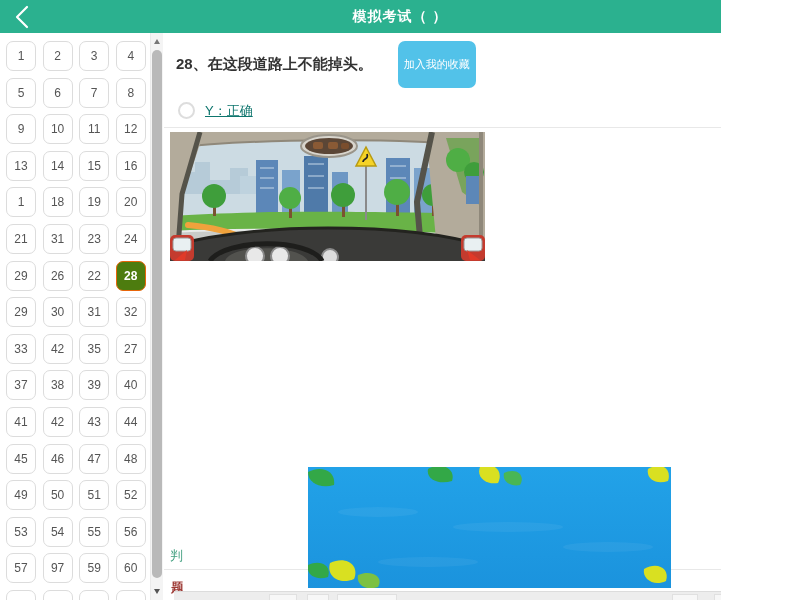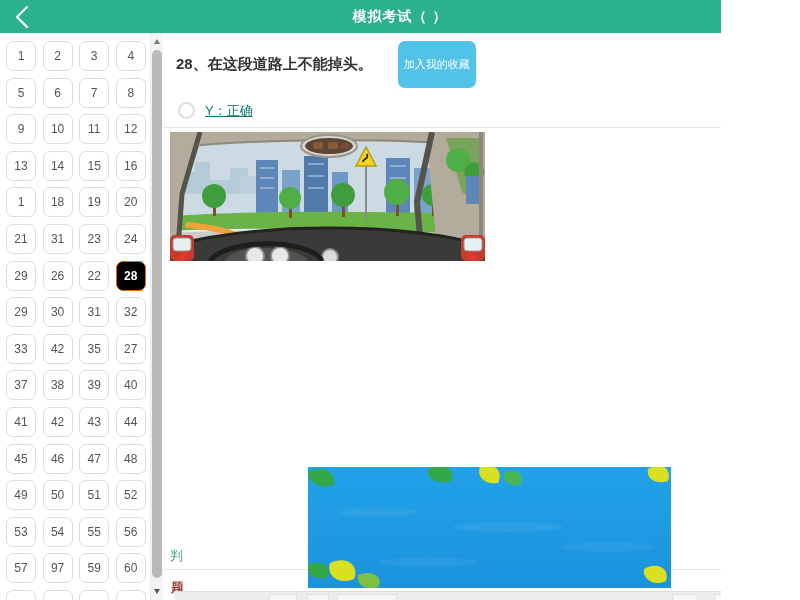--- a/index.html
+++ b/index.html
@@ -16,21 +16,21 @@
   .menu-btn .bar { width:13px; height:2.5px; background:#fff; margin-bottom:2.5px; border-radius:1px; }
 
   
   .sidebar { position:absolute; left:0; top:33px; width:171px; height:567px;
              background:#fff; border-right:1px solid #ddd; overflow:hidden; }
   .num-grid { position:absolute; left:6px; top:8px; width:141px;
               display:grid; grid-template-columns:repeat(4,30px); gap:6.6px 6.6px; }
   .num-btn { width:30px; height:30px; background:#fff; border:1px solid #dcdcdc;
              border-radius:7px; display:flex; align-items:center; justify-content:center;
              font-size:12px; color:#555; cursor:pointer; }
-  .num-btn.active { background:#000000; border-color:#e8650a; color:#fff; font-weight:bold; }
+  .num-btn.active { background:#4d7c0f; border-color:#e8650a; color:#fff; font-weight:bold; }
   .scrollbar { position:absolute; right:7px; top:0; width:13px; height:567px;
                background:#f4f4f4; border-left:1px solid #eaeaea; }
   .sb-arrow-up { position:absolute; top:6px; left:3px; width:0; height:0;
                  border-left:3.5px solid transparent; border-right:3.5px solid transparent;
                  border-bottom:5px solid #777; }
   .sb-arrow-down { position:absolute; bottom:6px; left:3px; width:0; height:0;
                  border-left:3.5px solid transparent; border-right:3.5px solid transparent;
                  border-top:5px solid #555; }
   .sb-thumb { position:absolute; top:17px; left:1px; width:10px; height:528px;
               background:#b9b9b9; border-radius:5px; }

